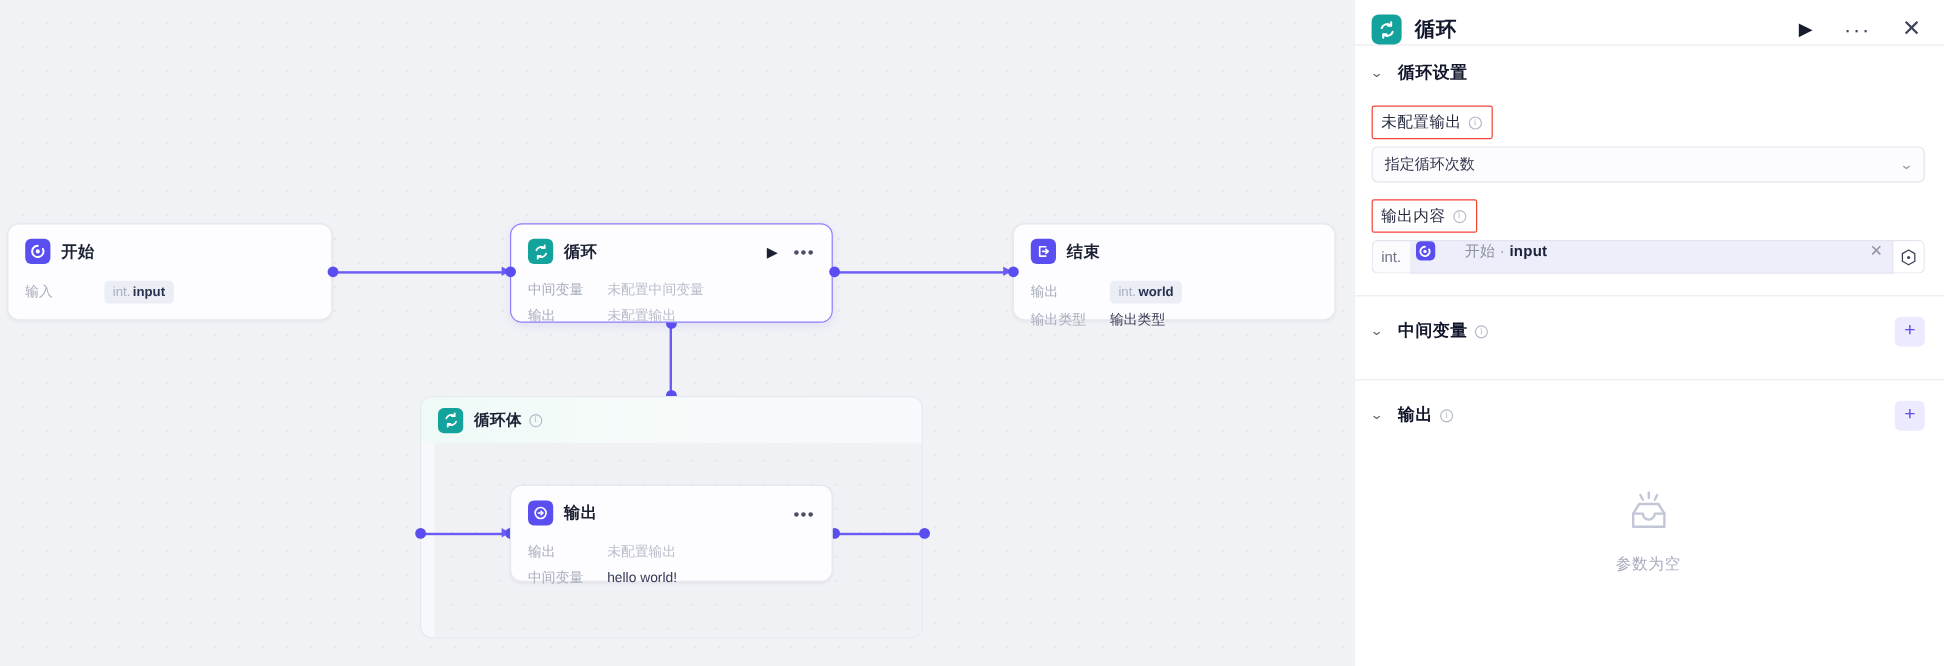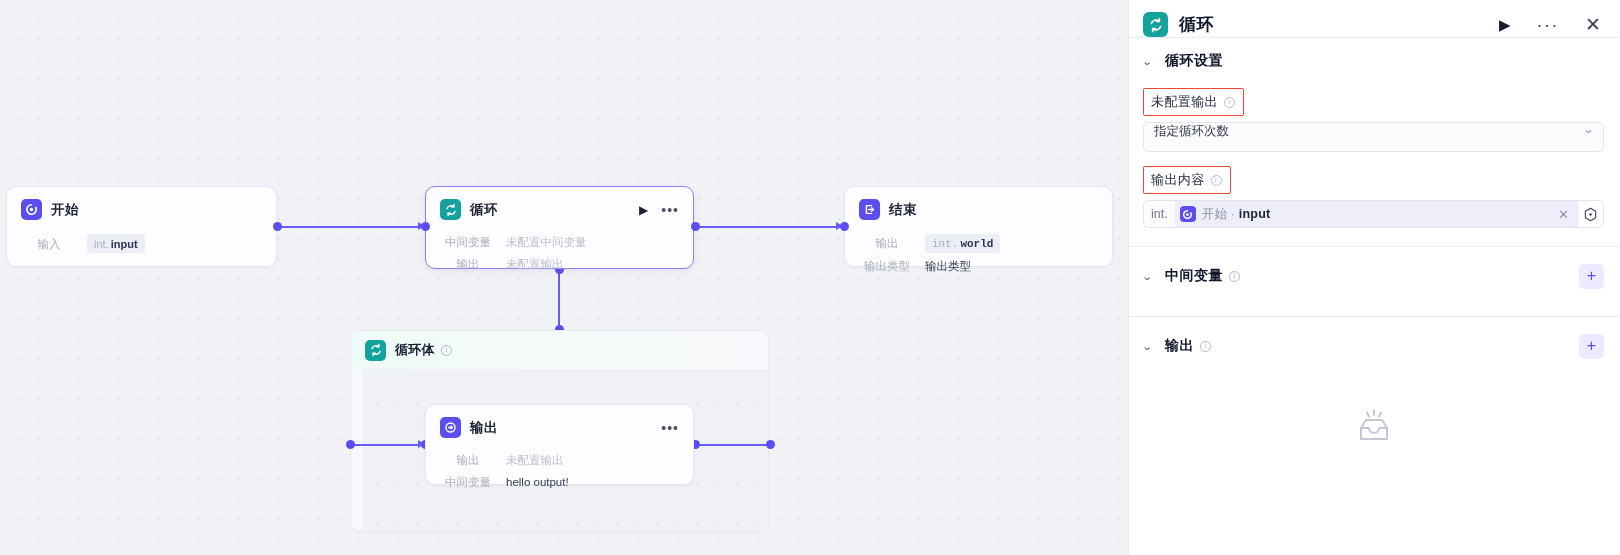--- a/index.html
+++ b/index.html
@@ -39,21 +39,21 @@
   }
   .ic-purple { background: #5b4ef0; }
   .ic-teal { background: #14a39c; }
   .node-title { font-size: 13.5px; color: #1c2033; font-weight: 700; margin-left: 9px; letter-spacing: .4px; }
   .head-actions { margin-left: auto; display: flex; align-items: center; gap: 13px; }
   .play-ico { color: #1c2033; font-size: 12px; line-height: 1; }
   .dots-ico { color: #4a4f66; font-size: 14px; line-height: 1; letter-spacing: 1px; }
 
   .node-body { padding: 2px 14px 12px 14px; }
   .row { display: flex; align-items: center; margin-top: 6px; font-size: 11.5px; line-height: 16px; }
-  .row .lbl { color: #a7abbb; width: 56px; text-align: center; flex: 0 0 auto; }
+  .row .lbl { color: #a7abbb; width: 56px; text-align: left; flex: 0 0 auto; }
   .row .val { margin-left: 10px; color: #333a52; }
   .row .val.muted { color: #b9bdcb; }
   .chip {
     margin-left: 10px; background: #eceef5; border-radius: 4px;
     padding: 1.5px 7px; font-size: 11px; color: #2b3150; font-weight: 700;
   }
   .chip .t { color: #a9aec2; font-weight: 400; margin-right: 2px; }
 
   
   .port { position: absolute; width: 9px; height: 9px; border-radius: 50%; background: #5b4ef0; }
@@ -126,35 +126,35 @@
   }
 
   .field-label {
     display: inline-flex; align-items: center;
     font-size: 13px; color: #262b40; font-weight: 400;
     border: 1.5px solid #f04438; padding: 4px 8px 4px 7px;
     border-radius: 2px; margin: 4px 0 6px 0; letter-spacing: .4px;
   }
   .select-box {
     height: 30px; border: 1px solid #e3e5ee; border-radius: 5px;
-    background: #fcfcfe; display: flex; 
+    background: #fcfcfe; display: flex; align-items: center;
     padding: 0 10px; font-size: 12.5px; color: #33384d;
   }
   .select-chev { margin-left: auto; color: #9095a8; font-size: 11px; transform: scaleX(1.3); }
 
   .var-row { display: flex; align-items: center; }
   .type-tag {
     height: 28px; min-width: 30px; border: 1px solid #e3e5ee; border-right: none;
     border-radius: 5px 0 0 5px; background: #fcfcfe;
     display: flex; align-items: center; justify-content: center;
     font-size: 12.5px; color: #6f7487; padding: 0 7px;
   }
   .var-input {
     flex: 1; height: 28px; background: #edeefa; border: 1px solid #e3e5ee; border-left: none;
-    display: flex; align-items: center; padding: 0 8px 0 5px;
+    display: flex; align-items: flex-start; padding: 0 8px 0 5px; gap: 19px;
   }
   .mini-ico { width: 16px; height: 16px; border-radius: 4px; background:#5b4ef0;
     display:flex; align-items:center; justify-content:center; flex:0 0 auto; }
   .var-text { font-size: 12.5px; color: #8b90a3; margin-left: 6px; letter-spacing: .2px; }
   .var-text b { color: #1d2238; font-weight: 700; }
   .var-clear { margin-left: auto; color: #9095a8; font-size: 13px; }
   .pick-btn {
     width: 26px; height: 28px; display: flex; align-items: center; justify-content: center;
     border: 1px solid #e3e5ee; border-left: none; border-radius: 0 5px 5px 0; background: #fff;
   }
@@ -222,21 +222,21 @@
         </div>
         <div class="row">
           <span class="lbl">输出</span>
           <span class="val muted">未配置输出</span>
         </div>
       </div>
     </div>
     <div class="port" style="left:420.5px; top:221.5px;"></div>
     <div class="port" style="left:690.5px; top:221.5px;"></div>
 
-    <div class="node" style="left:844px; top:186px; width:269px; height:81px;font-family:Liberation Mono, monospace;">
+    <div class="node" style="left:844px; top:186px; width:269px; height:81px;">
       <div class="node-head">
         <span class="node-icon ic-purple">
           <svg width="13" height="13" viewBox="0 0 16 16" fill="none" stroke="#fff" stroke-width="1.7" stroke-linecap="round" stroke-linejoin="round">
             <path d="M10.5 3.2H4.2v9.6h6.3"></path>
               <path d="M7.2 8h5.4"></path>
               <path d="M10.6 5.9 12.8 8l-2.2 2.1"></path>
           </svg>
         </span>
         <span class="node-title">结束</span>
       </div>
@@ -292,21 +292,21 @@
           <span class="dots-ico">•••</span>
         </span>
       </div>
       <div class="node-body">
         <div class="row">
           <span class="lbl">输出</span>
           <span class="val muted">未配置输出</span>
         </div>
         <div class="row">
           <span class="lbl">中间变量</span>
-          <span class="val">hello output!</span>
+          <span class="val">hello world!</span>
         </div>
       </div>
     </div>
 
   </div>
 
   <div id="panel">
 
     <div id="panel-head">
       <span class="node-icon ic-teal" style="width:25px;height:25px;border-radius:6px;">
@@ -391,17 +391,18 @@
         <span class="info-ico">i</span>
         <span class="plus-btn">+</span>
       </div>
 
       <div class="empty-state">
         <svg width="44" height="40" viewBox="0 0 44 40" fill="none" stroke="#c2c6d6" stroke-width="2" stroke-linecap="round" stroke-linejoin="round">
           <path d="M15 5.5 17 9.5M22 3.5v4.5M29 5.5l-2 4"></path>
           <path d="M9 21 14 13h16l5 8"></path>
           <path d="M9 21v11h26V21h-8a4 4 0 0 1-10 0z"></path>
         </svg>
+        <div class="empty-text">参数为空</div>
       </div>
     </div>
 
   </div>
 </div>
 
 </body></html>

